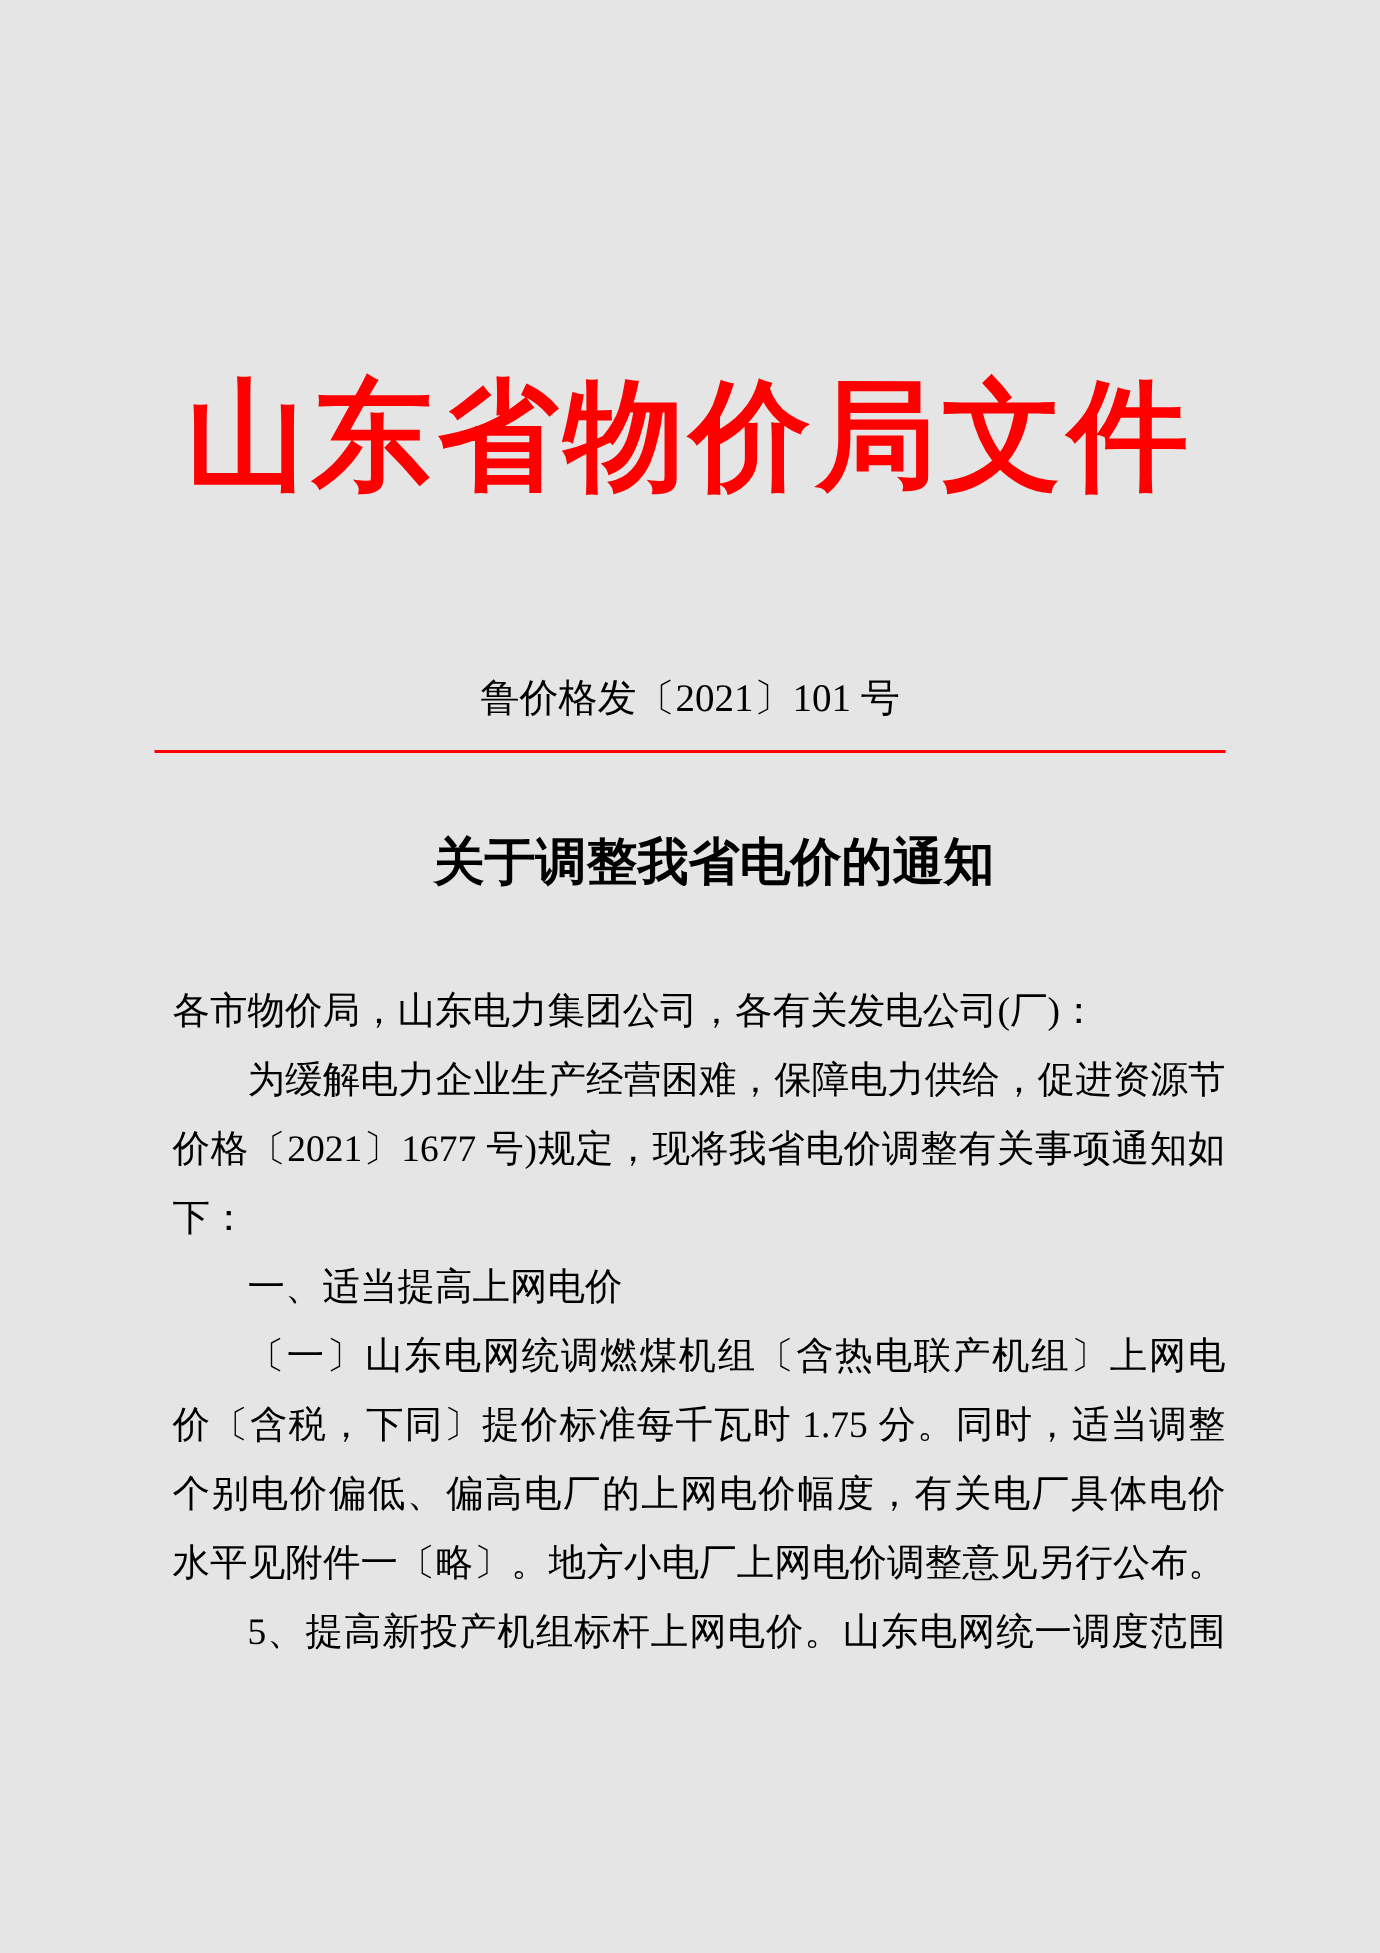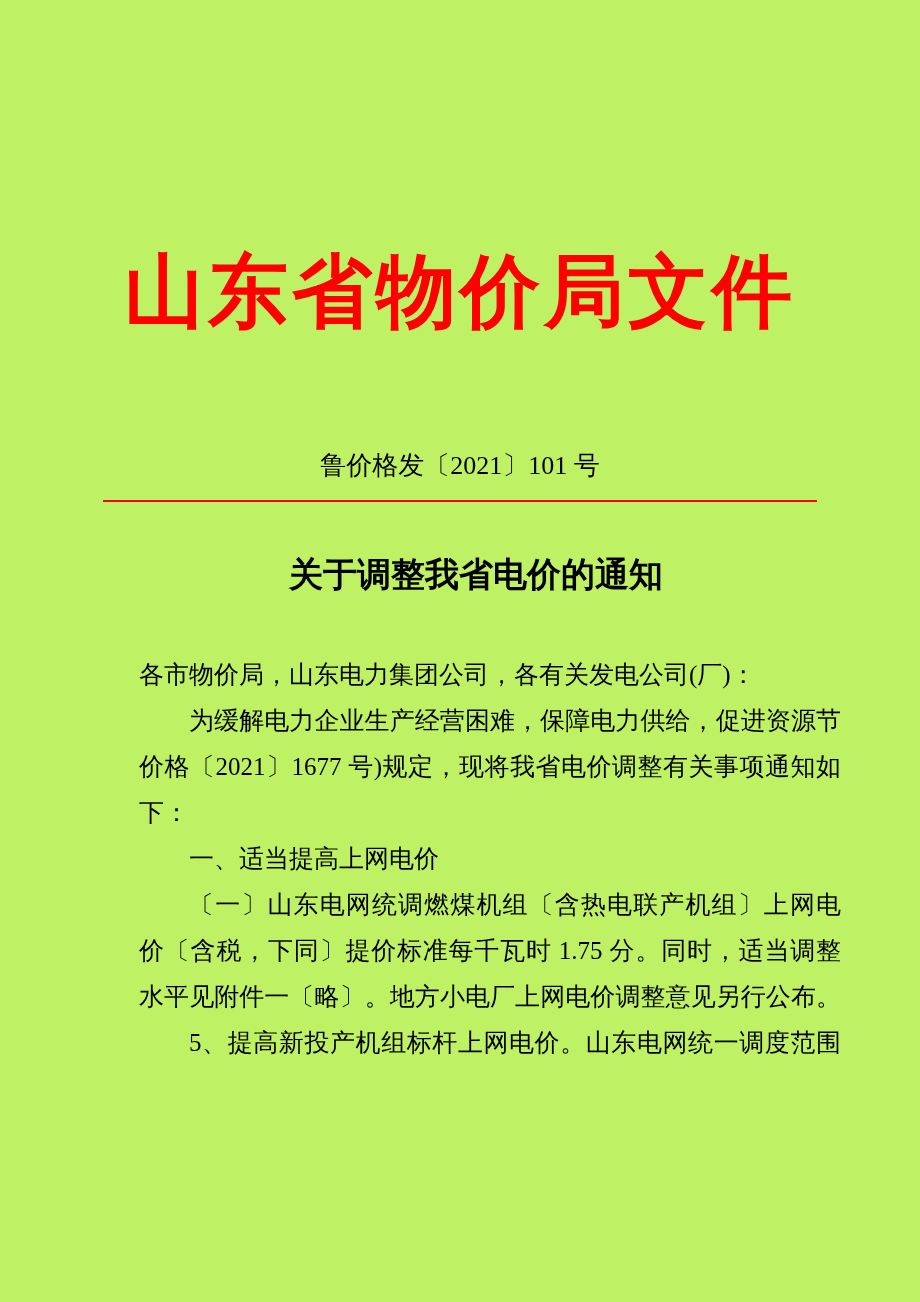--- a/index.html
+++ b/index.html
@@ -10,21 +10,21 @@
   body {
     width: 920px;
     height: 1302px;
     font-family: "Liberation Serif", "DejaVu Serif", serif;
     color: #000000;
   }
   .page {
     position: relative;
     width: 920px;
     height: 1302px;
-    background: #bef264;
+    background: #e5e5e5;
     overflow: hidden;
   }
   .agency-header {
     position: absolute;
     top: 242px;
     left: 0;
     width: 100%;
     text-align: center;
     color: #ff0000;
     font-size: 80px;
@@ -64,21 +64,20 @@
     white-space: nowrap;
   }
   .doc-body {
     position: absolute;
     top: 652px;
     left: 115px;
     width: 702px;
     font-size: 25px;
     line-height: 46px;
     color: #000000;
-    margin-left: 24px;
   }
   .line {
     min-height: 46px;
     text-align: left;
     white-space: nowrap;
   }
   .line.justify {
     white-space: normal;
     text-align: justify;
     text-align-last: justify;
@@ -101,17 +100,18 @@
   <div class="doc-title">关于调整我省电价的通知</div>
 
   <div class="doc-body">
     <div class="line">各市物价局，山东电力集团公司，各有关发电公司(厂)：</div>
     <div class="line indent justify">为缓解电力企业生产经营困难，保障电力供给，促进资源节</div>
     <div class="line justify">价格〔2021〕1677 号)规定，现将我省电价调整有关事项通知如</div>
     <div class="line">下：</div>
     <div class="line indent">一、适当提高上网电价</div>
     <div class="line indent justify">〔一〕山东电网统调燃煤机组〔含热电联产机组〕上网电</div>
     <div class="line justify">价〔含税，下同〕提价标准每千瓦时 1.75 分。同时，适当调整</div>
+    <div class="line justify">个别电价偏低、偏高电厂的上网电价幅度，有关电厂具体电价</div>
     <div class="line justify">水平见附件一〔略〕。地方小电厂上网电价调整意见另行公布。</div>
     <div class="line indent justify">5、提高新投产机组标杆上网电价。山东电网统一调度范围</div>
   </div>
 
 </div>
 
 </body></html>

